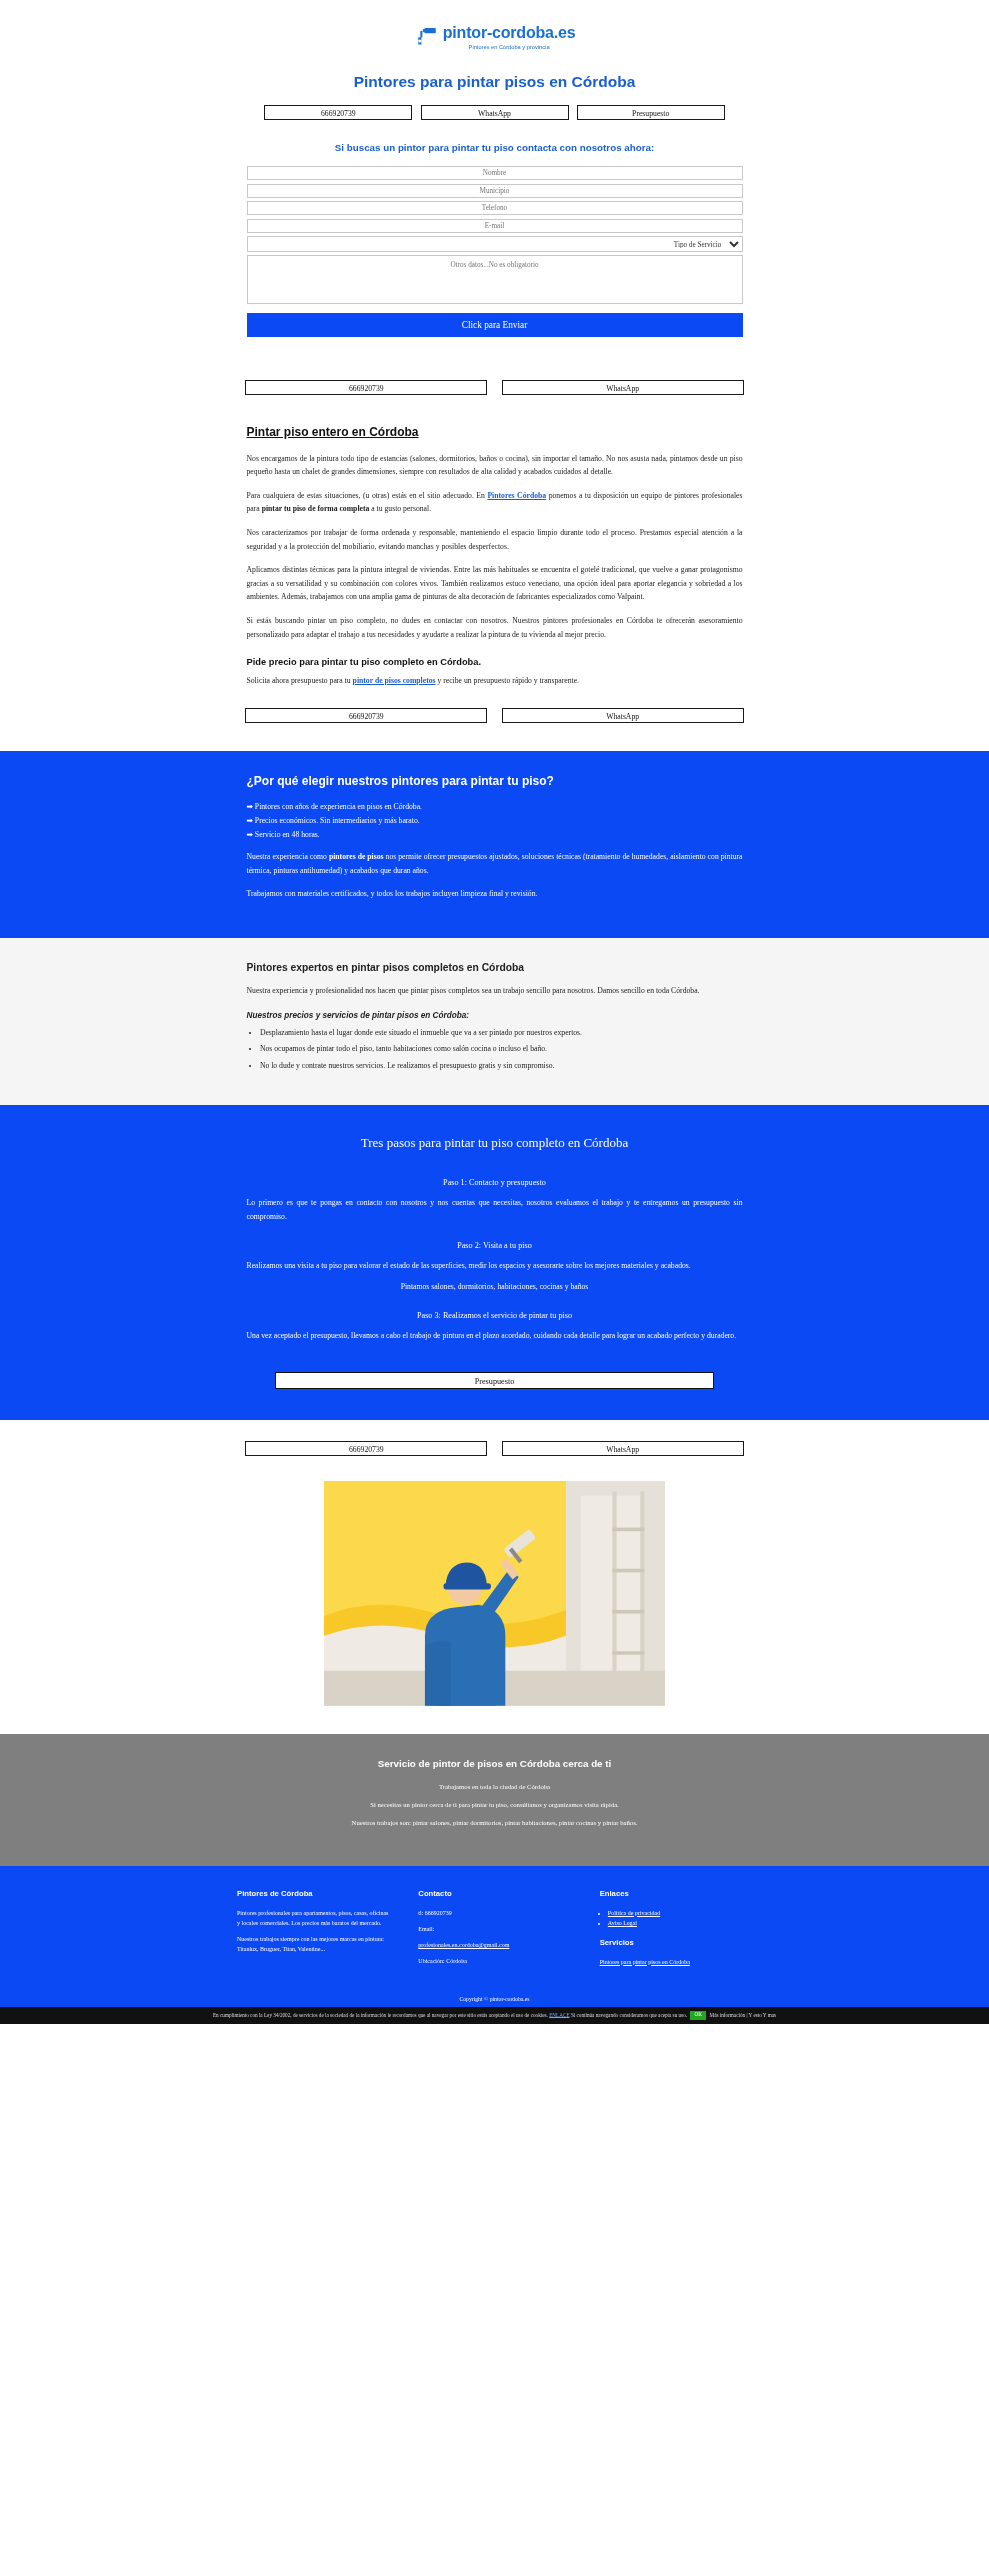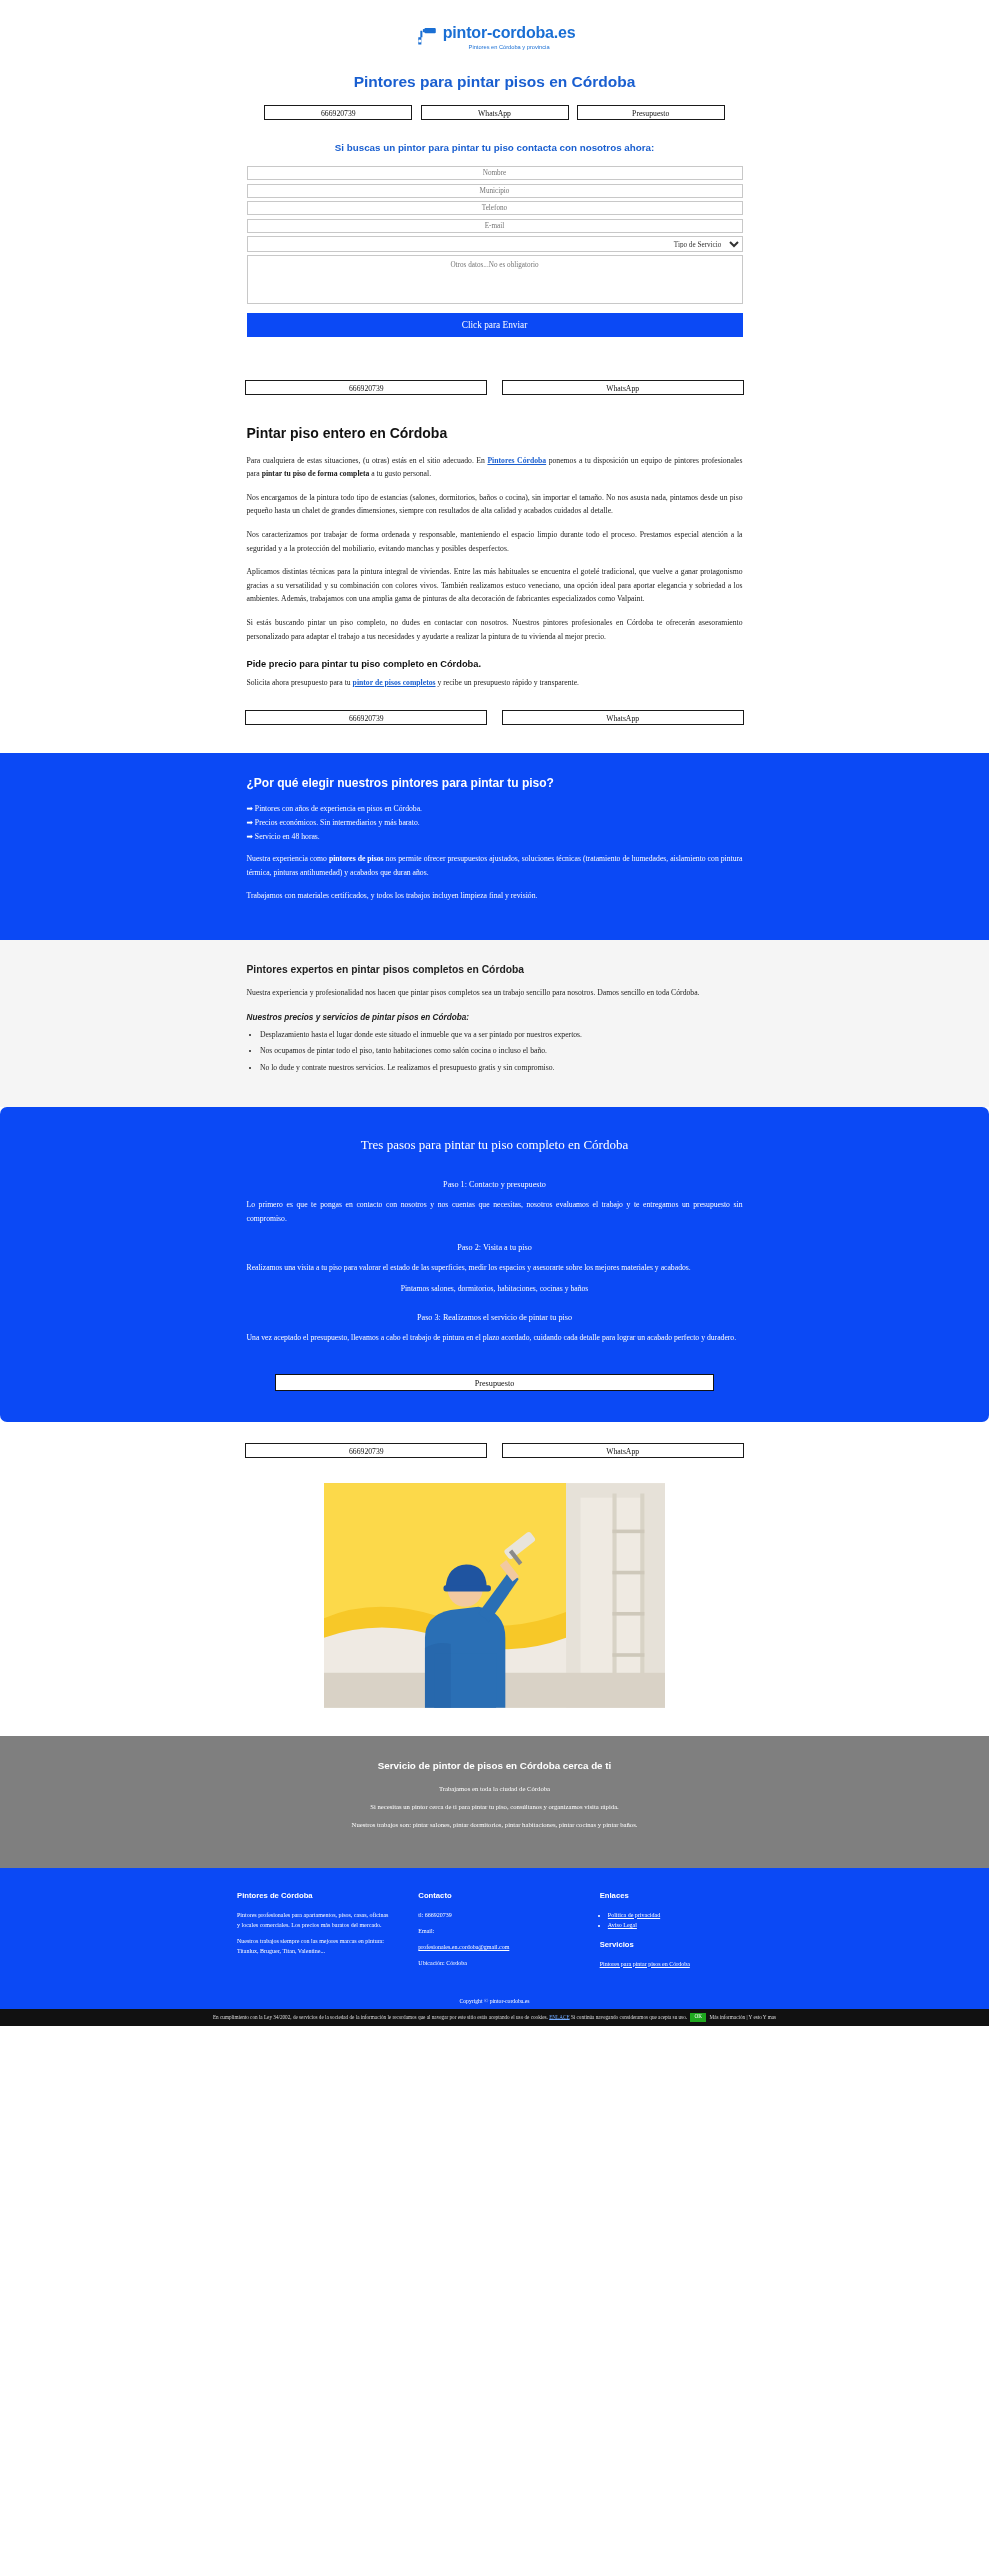--- a/index.html
+++ b/index.html
@@ -71,22 +71,23 @@
   .btn-outline-2 {
     width: 242px; height: 15.5px; line-height: 14.4px;
     border:0.5px solid #1a1a1a; background:#fff; color:#111;
     font-family:"Liberation Serif", serif; font-size: 7.7px; text-align:center; cursor:pointer;
   }
 
   
   .article { width: 496px; margin: 0 auto; padding-top: 30px; }
   .article h2 {
     font-family:"Liberation Sans", sans-serif;
-    font-size: 14px; font-weight:bold; color:#111;
+    font-size: 12px; font-weight:bold; color:#111;
     margin: 0 0 12.4px 0;
+    text-decoration: underline;
   }
   .article h3 {
     font-family:"Liberation Sans", sans-serif;
     font-size: 9.3px; font-weight:bold; color:#111;
     margin: 15.5px 0 7.2px 0;
   }
   .article p {
     font-size: 7.7px; line-height: 1.75;
     text-align: justify; margin: 0 0 10.3px 0; color:#1b1b1b;
   }
@@ -106,21 +107,21 @@
   
   .light-band { background:#f5f5f5; padding: 24px 0 29px 0; }
   .light-inner { width: 496px; margin:0 auto; }
   .light-band h2 { font-family:"Liberation Sans", sans-serif; font-size:10.3px; font-weight:bold; margin:0 0 11.3px 0; }
   .light-band h3 { font-family:"Liberation Sans", sans-serif; font-size:8.2px; font-weight:bold; font-style:italic; margin: 13.4px 0 7.2px 0; }
   .light-band p { font-size:7.7px; line-height:1.75; text-align:justify; margin: 0 0 8.2px 0;}
   .light-band ul { margin: 0; padding-left: 13.4px; }
   .light-band li { font-size:7.7px; line-height:1.6; margin-bottom: 4.1px; }
 
   
-  .steps-band { background:#0b49f5; color:#fff; padding: 30px 0 31px 0; text-align:center;border-radius:7px; }
+  .steps-band { background:#0b49f5; color:#fff; padding: 30px 0 31px 0; text-align:center; }
   .steps-inner { width: 496px; margin: 0 auto; }
   .steps-band h2 { font-family:"Liberation Serif", serif; font-size: 13px; font-weight:normal; margin: 0 0 27px 0; }
   .steps-band h3 { font-family:"Liberation Serif", serif; font-size:8.2px; font-weight:normal; margin: 17.5px 0 9.3px 0; }
   .steps-band p { font-size: 7.7px; line-height:1.75; text-align:justify; margin: 0 0 7.2px 0; }
   .steps-band p.center { text-align:center; }
   .quote-btn {
     display:block; width: 439px; margin: 29px auto 0 auto;
     height: 17.5px; line-height: 16.5px;
     background:#fff; color:#111; border:0.5px solid #111;
     font-family:"Liberation Serif", serif; font-size:8.2px; cursor:pointer;
@@ -203,24 +204,24 @@
     <button class="submit-btn">Click para Enviar</button>
   </div>
 
   <div class="btn-row-2">
     <button class="btn-outline-2">666920739</button>
     <button class="btn-outline-2">WhatsApp</button>
   </div>
 
   <div class="article">
     <h2>Pintar piso entero en Córdoba</h2>
+    <p>Nos encargamos de la pintura todo tipo de estancias (salones, dormitorios, baños o cocina), sin importar el tamaño. No nos asusta nada, pintamos desde un piso pequeño hasta un chalet de grandes dimensiones, siempre con resultados de alta calidad y acabados cuidados al detalle.</p>
     <p>
       <span>Para cualquiera de estas situaciones, (u otras) estás en el sitio adecuado. En </span><a href="#">Pintores Córdoba</a><span> ponemos a tu disposición un equipo de pintores profesionales para </span><b>pintar tu piso de forma completa</b><span> a tu gusto personal.</span>
     </p>
-    <p>Nos encargamos de la pintura todo tipo de estancias (salones, dormitorios, baños o cocina), sin importar el tamaño. No nos asusta nada, pintamos desde un piso pequeño hasta un chalet de grandes dimensiones, siempre con resultados de alta calidad y acabados cuidados al detalle.</p>
     <p>Nos caracterizamos por trabajar de forma ordenada y responsable, manteniendo el espacio limpio durante todo el proceso. Prestamos especial atención a la seguridad y a la protección del mobiliario, evitando manchas y posibles desperfectos.</p>
     <p>Aplicamos distintas técnicas para la pintura integral de viviendas. Entre las más habituales se encuentra el gotelé tradicional, que vuelve a ganar protagonismo gracias a su versatilidad y su combinación con colores vivos. También realizamos estuco veneciano, una opción ideal para aportar elegancia y sobriedad a los ambientes. Además, trabajamos con una amplia gama de pinturas de alta decoración de fabricantes especializados como Valpaint.</p>
     <p>Si estás buscando pintar un piso completo, no dudes en contactar con nosotros. Nuestros pintores profesionales en Córdoba te ofrecerán asesoramiento personalizado para adaptar el trabajo a tus necesidades y ayudarte a realizar la pintura de tu vivienda al mejor precio.</p>
     <h3>Pide precio para pintar tu piso completo en Córdoba.</h3>
     <p>
       <span> Solicita ahora presupuesto para tu </span><a href="#">pintor de pisos completos</a><span> y recibe un presupuesto rápido y transparente.</span>
     </p>
   </div>
 
   <div class="btn-row-2 tight">

